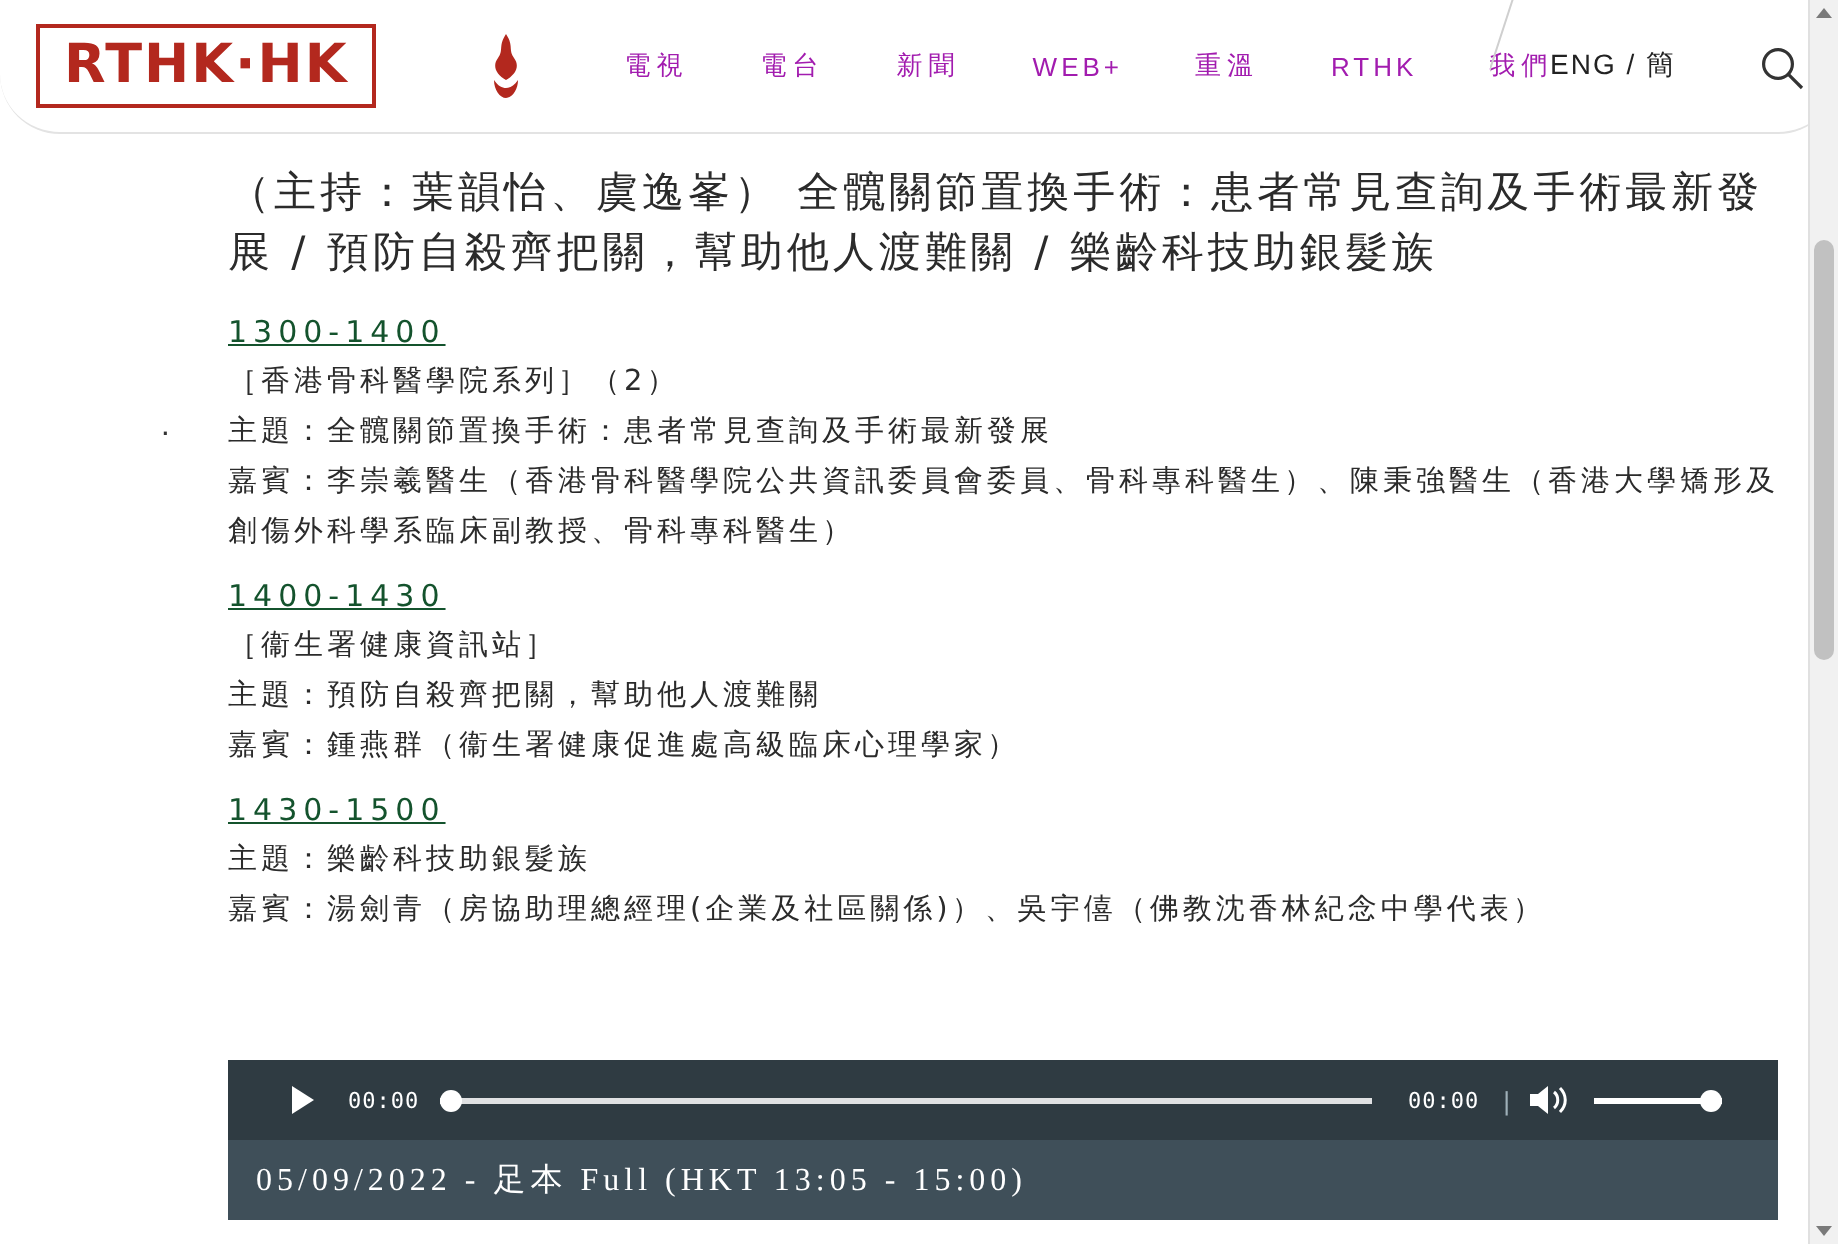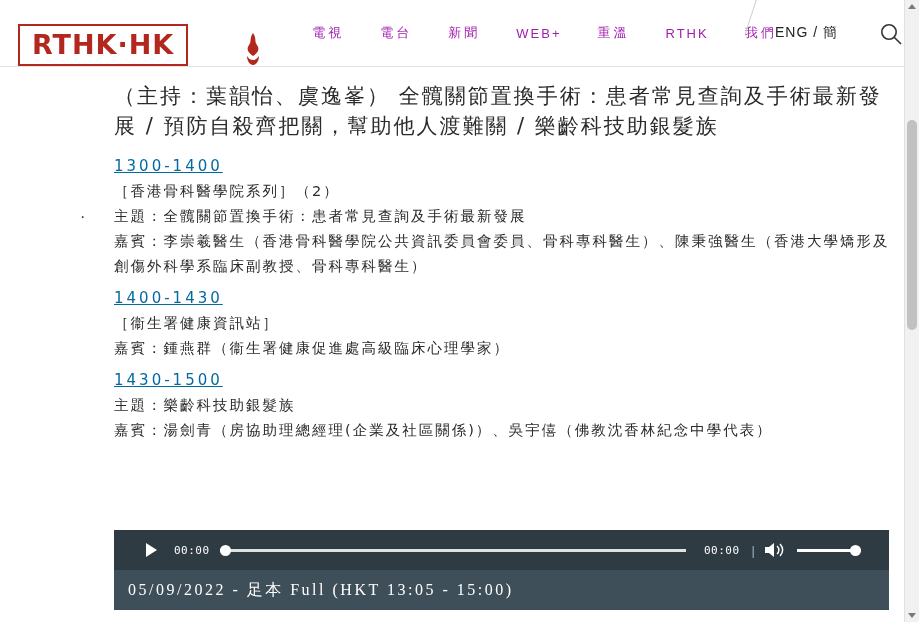--- a/index.html
+++ b/index.html
@@ -15,21 +15,22 @@
     position: relative;
   }
 
   
   .header {
     position: relative;
     height: 66px;
     background: #ffffff;
     border-bottom: 1px solid #e3e3e3;
     display: flex;
-    align-items: flex-end;
+    align-items: center;
+    border-radius: 30px;
   }
   .logo-box {
     margin-left: 18px;
     border: 2px solid #b3281e;
     padding: 5px 12px 6px 12px;
     display: inline-block;
   }
   .logo-text {
     color: #b3281e;
     font-family: "DejaVu Sans", sans-serif;
@@ -116,21 +117,21 @@
     letter-spacing: 2px;
     color: #2b2b2b;
     margin: 0 0 6px 0;
     max-width: 790px;
   }
   .timecode {
     font-size: 15px;
     letter-spacing: 3px;
     text-decoration: underline;
     margin: 10px 0 4px 0;
-    color: #0369a1;
+    color: #14532d;
     display: inline-block;
     cursor: pointer;
   }
   .line {
     font-size: 14.5px;
     line-height: 25px;
     letter-spacing: 2px;
     margin: 0;
     max-width: 790px;
     color: #2b2b2b;
@@ -333,20 +334,21 @@
 
   <div class="prog-title">（主持：葉韻怡、虞逸峯） 全髖關節置換手術：患者常見查詢及手術最新發展 / 預防自殺齊把關，幫助他人渡難關 / 樂齡科技助銀髮族</div>
 
   <div class="timecode">1300-1400</div>
   <div class="line">［香港骨科醫學院系列］（2）</div>
   <div class="line">主題：全髖關節置換手術：患者常見查詢及手術最新發展</div>
   <div class="line">嘉賓：李崇羲醫生（香港骨科醫學院公共資訊委員會委員、骨科專科醫生）、陳秉強醫生（香港大學矯形及創傷外科學系臨床副教授、骨科專科醫生）</div>
 
   <div class="timecode">1400-1430</div>
   <div class="line">［衞生署健康資訊站］</div>
+  <div class="line">主題：預防自殺齊把關，幫助他人渡難關</div>
   <div class="line">嘉賓：鍾燕群（衞生署健康促進處高級臨床心理學家）</div>
 
   <div class="timecode">1430-1500</div>
   <div class="line">主題：樂齡科技助銀髮族</div>
   <div class="line">嘉賓：湯劍青（房協助理總經理(企業及社區關係)）、吳宇僖（佛教沈香林紀念中學代表）</div>
 </div>
 
 <div class="bullet-dot">·</div>
 
 <div class="player-wrap">

